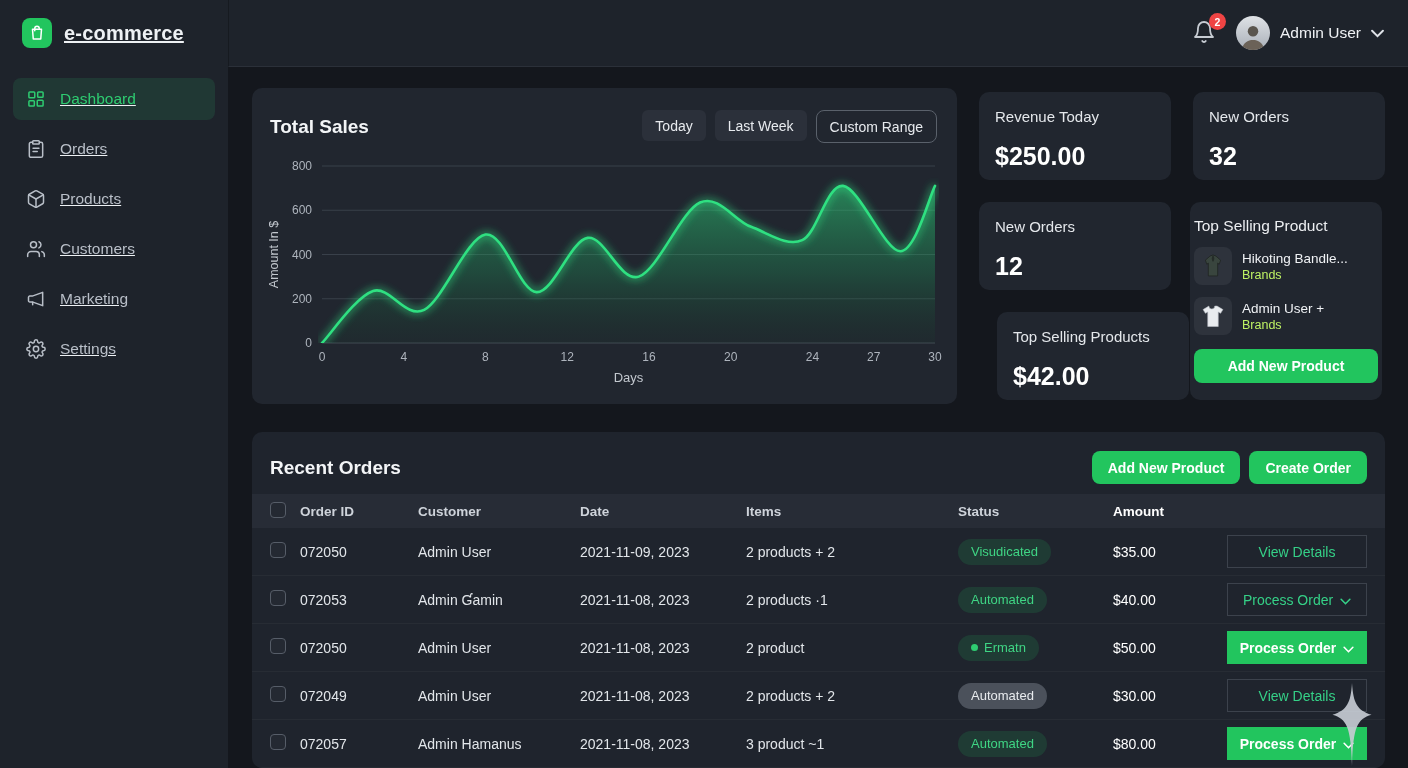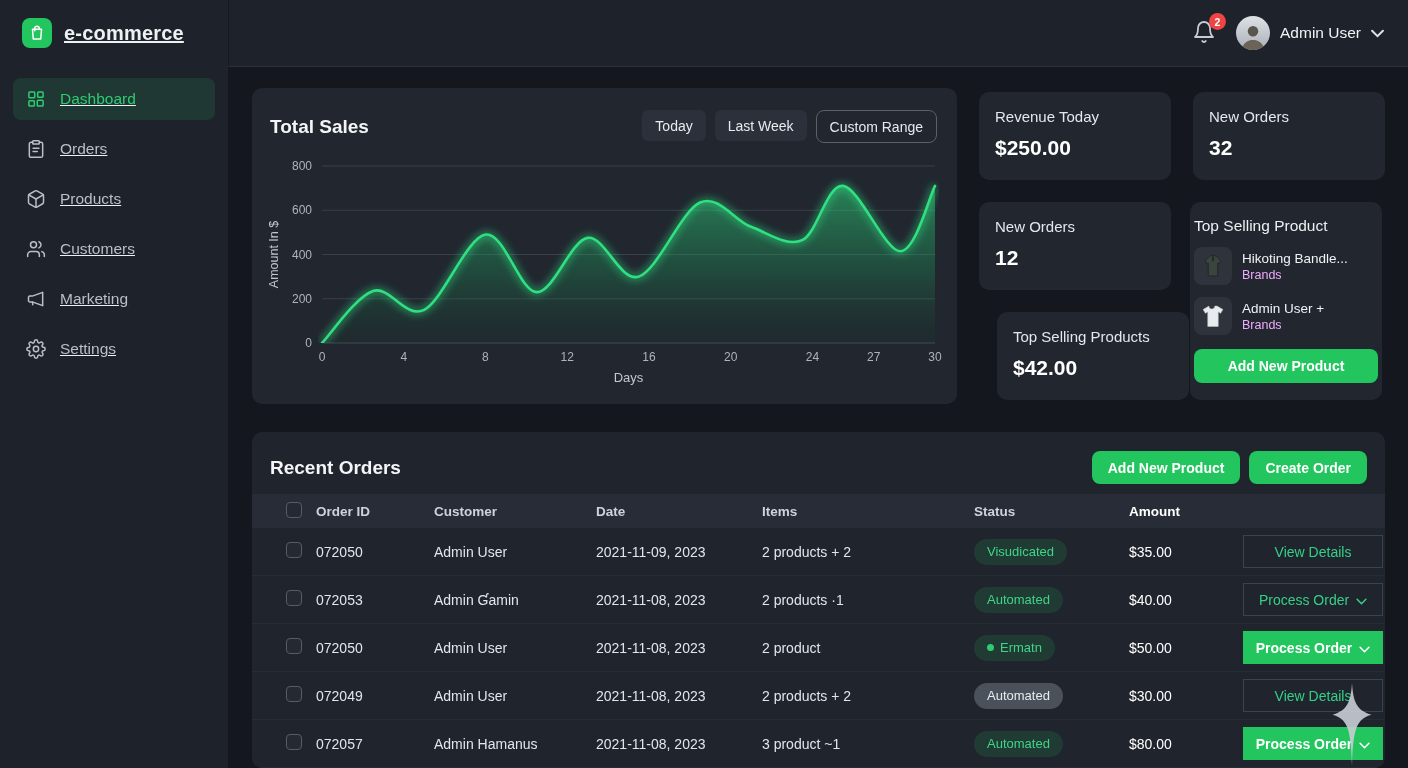--- a/index.html
+++ b/index.html
@@ -47,36 +47,36 @@
   .range-btn { height:31px; padding:0 13px; border-radius:6px; background:#2b303a; border:none; color:#e7eaee; font-size:14px; cursor:pointer; font-family:"Liberation Sans", sans-serif; }
   .range-btn.outlined { background:transparent; border:1px solid #5a616b; border-radius:8px; height:33px; }
   .sales-chart-svg { position:absolute; left:0; top:0; width:705px; height:316px; pointer-events:none; }
   
   .stat-card { width:192px; height:88px; padding:16px 16px; }
   .stat-pos-0 { left:751px; top:25px; }
   .stat-pos-1 { left:965px; top:25px; }
   .stat-pos-2 { left:751px; top:135px; }
   .stat-pos-3 { left:769px; top:245px; }
   .stat-label { font-size:15px; color:#e4e7eb; }
-  .stat-value { font-size:21px; font-weight:bold; margin-top:11px; color:#fff; }
+  .stat-value { font-size:25px; font-weight:bold; margin-top:17px; color:#fff; }
   
   .top-selling { left:962px; top:135px; width:192px; height:198px; padding:15px 4px; }
   .ts-title { font-size:15.5px; color:#eceef1; }
   .product-row { display:flex; align-items:center; gap:10px; margin-top:12px; }
   .product-thumb { width:38px; height:38px; border-radius:8px; background:#2e333c; display:flex; align-items:center; justify-content:center; flex:none; }
   .product-thumb svg { width:28px; height:28px; }
   .product-name { font-size:13.5px; color:#f0f2f5; white-space:nowrap; overflow:hidden; }
-  .product-brand { font-size:12.5px; color:#f0abfc; margin-top:2px; }
+  .product-brand { font-size:12.5px; color:#bef264; margin-top:2px; }
   .ts-add-btn { margin-top:14px; width:100%; height:34px; border:none; border-radius:8px; background:#22c55e; color:#fff; font-size:14px; font-weight:bold; cursor:pointer; font-family:"Liberation Sans", sans-serif; }
   
   .orders-card { left:24px; top:365px; width:1133px; height:336px; background:#1f242d; overflow:hidden; }
   .orders-head { display:flex; align-items:center; padding:15px 18px 0 18px; height:56px; }
   .orders-actions { margin-left:auto; display:flex; gap:9px; }
   .green-btn { height:33px; padding:0 16px; border:none; border-radius:8px; background:#22c55e; color:#fff; font-size:14px; font-weight:bold; cursor:pointer; font-family:"Liberation Sans", sans-serif; }
-  .tgrid { display:grid; grid-template-columns:30px 118px 162px 166px 212px 155px 114px 140px; align-items:center; padding:0 34px; }
+  .tgrid { display:grid; grid-template-columns:30px 118px 162px 166px 212px 155px 114px 140px; align-items:center; padding:0 18px; }
   .thead { height:34px; background:#272c36; font-size:13.5px; font-weight:bold; color:#ced3da; margin-top:6px; }
   .trow { height:48px; border-bottom:1px solid #272c34; font-size:14px; color:#e2e6ea; }
   .checkbox { width:16px; height:16px; border:1.5px solid #565d68; border-radius:4px; background:#242932; cursor:pointer; display:inline-block; }
   .badge { display:inline-flex; align-items:center; gap:6px; height:26px; padding:0 13px; border-radius:13px; font-size:13px; }
   .badge.green { background:rgba(34,197,94,.15); color:#3fd584; }
   .badge.gray { background:#4b515b; color:#e8ebee; }
   .badge .dot { width:7px; height:7px; border-radius:50%; background:#2ecc71; display:none; }
   .badge.has-dot .dot { display:inline-block; }
   .row-btn { width:140px; height:33px; border-radius:0; font-size:14px; cursor:pointer; display:inline-flex; align-items:center; justify-content:center; gap:7px; font-family:"Liberation Sans", sans-serif; }
   .row-btn.outline { background:transparent; border:1px solid #3c424c; color:#35d087; }

